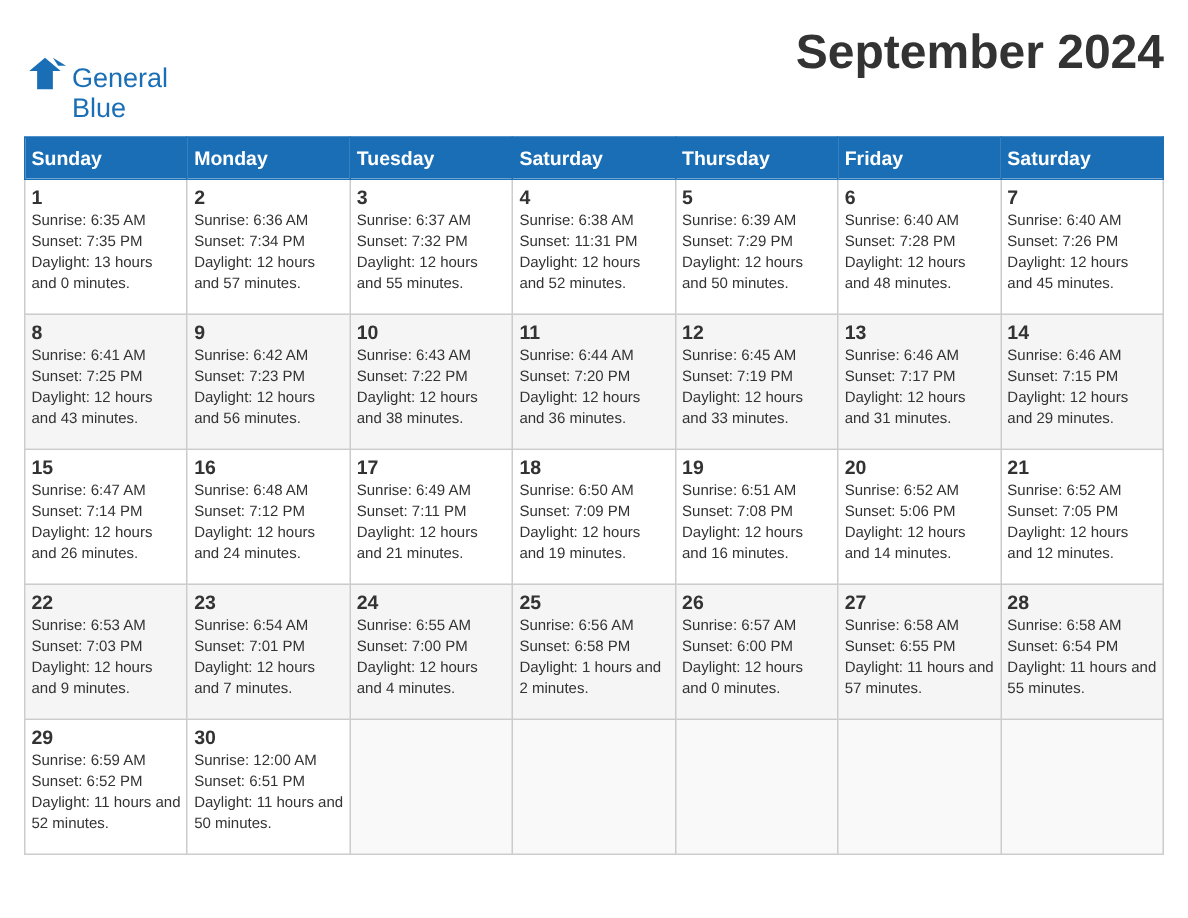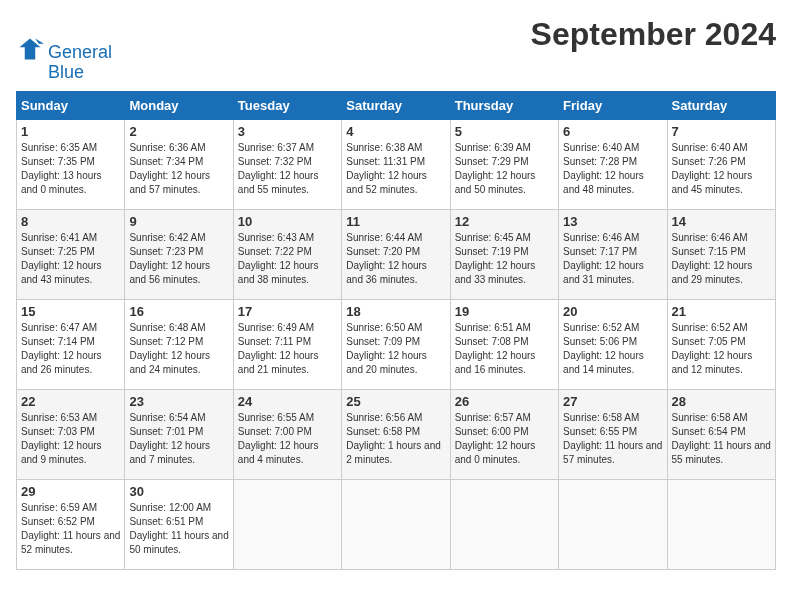--- a/index.html
+++ b/index.html
@@ -263,21 +263,21 @@
             <div>Sunrise: 6:49 AM</div>
             <div>Sunset: 7:11 PM</div>
             <div>Daylight: 12 hours and 21 minutes.</div>
           </div>
         </td>
         <td>
           <span class="day-num">18</span>
           <div class="cell-text">
             <div>Sunrise: 6:50 AM</div>
             <div>Sunset: 7:09 PM</div>
-            <div>Daylight: 12 hours and 20 minutes.</div>
+            <div>Daylight: 12 hours and 19 minutes.</div>
           </div>
         </td>
         <td>
           <span class="day-num">19</span>
           <div class="cell-text">
             <div>Sunrise: 6:51 AM</div>
             <div>Sunset: 7:08 PM</div>
             <div>Daylight: 12 hours and 16 minutes.</div>
           </div>
         </td>

